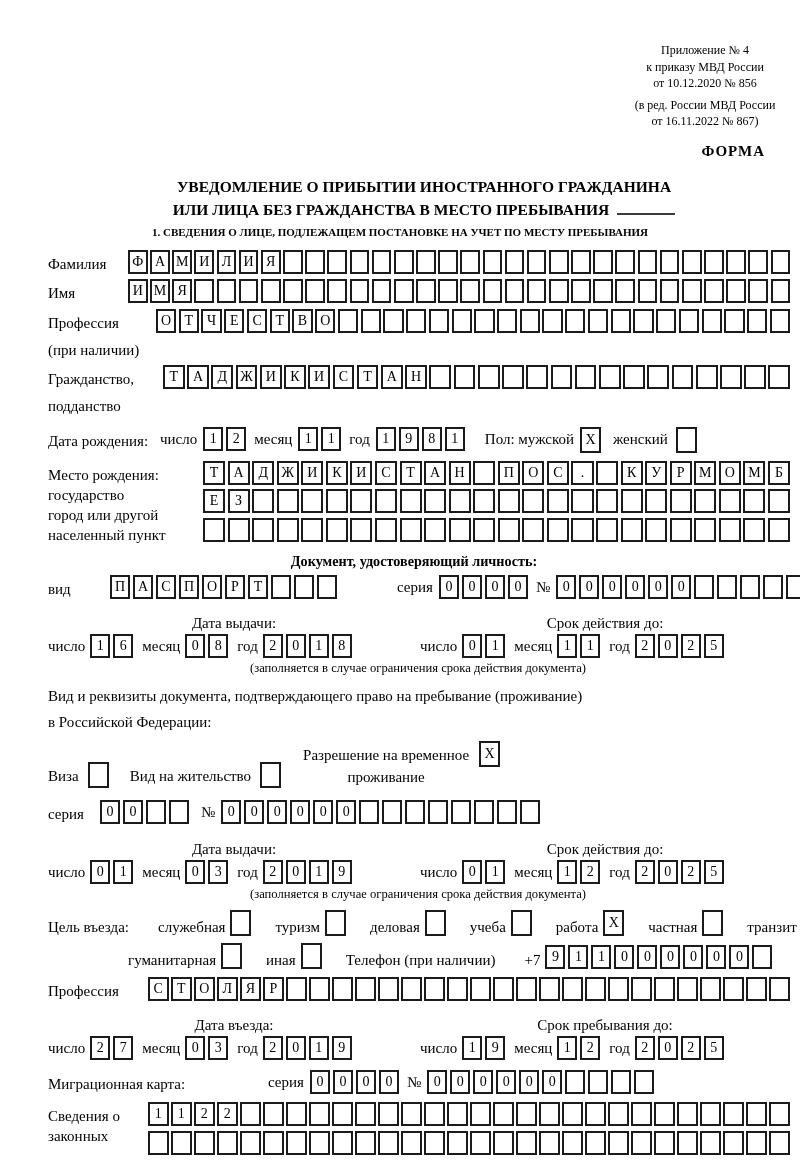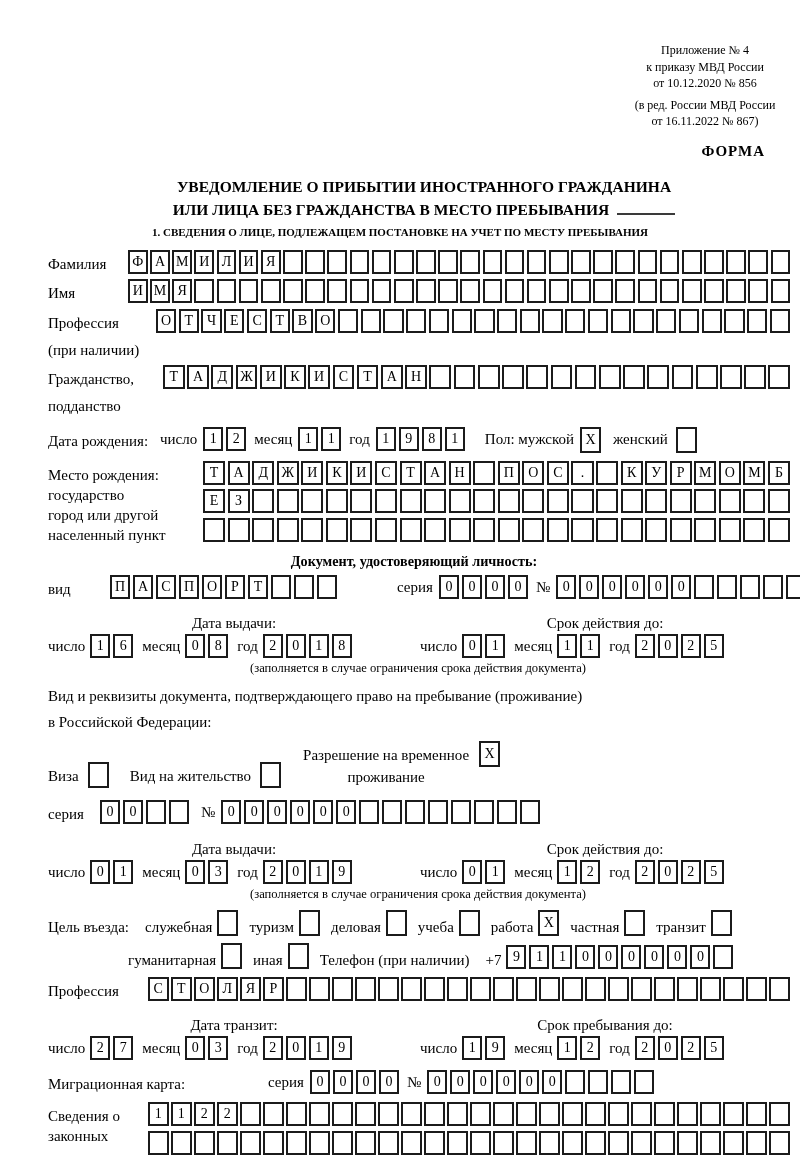--- a/index.html
+++ b/index.html
@@ -64,21 +64,21 @@
 
   
   .opts { margin-top:7px; align-items:flex-end; }
   .opt { display:flex; align-items:flex-start; gap:9px; margin-right:21px; }
   .opt:last-child { margin-right:0; }
   .opt-label { padding-top:4px; line-height:1.45; }
   .wopt { width:168px; text-align:center; flex:none; }
 
   
   .purpose { align-items:flex-end; }
-  .purpose .dl { margin-right:5px; margin-left:11px; }
+  .purpose .dl { margin-right:5px; margin-left:24px; }
   .purpose .dl:first-child { margin-left:0; }
   .ind80 { margin-left:80px; }
 </style>
 </head>
 <body>
 
 <div class="page">
 
   <div class="hdr">
     <div>Приложение № 4</div>
@@ -601,21 +601,21 @@
         <div class="cell"></div>
         <div class="cell"></div>
         <div class="cell"></div>
         <div class="cell"></div>
         <div class="cell"></div>
         <div class="cell"></div>
       </div>
   </div>
 
   <div class="dh-row">
-    <div class="dh-left">Дата транзит:</div>
+    <div class="dh-left">Дата въезда:</div>
     <div class="dh-right">Срок пребывания до:</div>
   </div>
   <div class="frow" style="margin-top:2px">
     <div class="dhalf w372">
       <span class="dl">число</span>
       <div class="grp">
           <div class="cell">2</div>
           <div class="cell">7</div>
         </div>
       <span class="dl">месяц</span>

